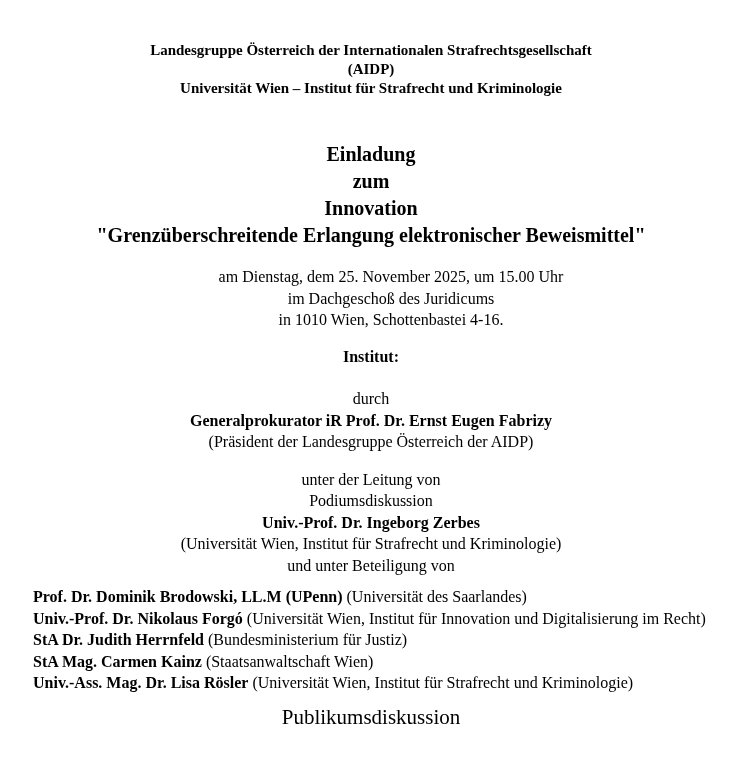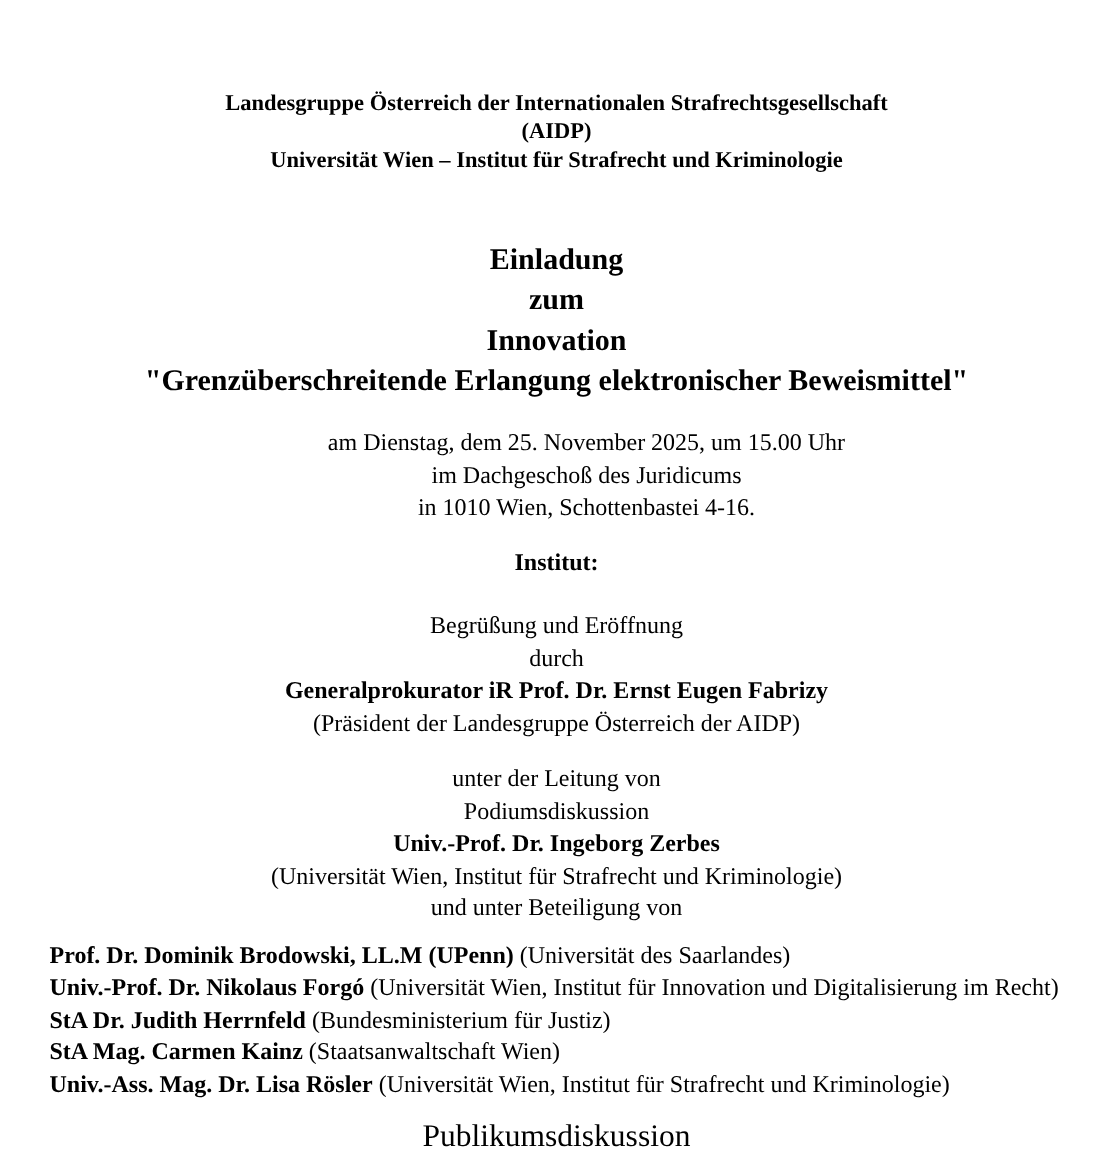--- a/index.html
+++ b/index.html
@@ -7,21 +7,21 @@
   body {
     width: 742px;
     height: 781px;
     overflow: hidden;
     font-family: "Liberation Serif", "DejaVu Serif", serif;
     color: #000000;
   }
   .page {
     width: 742px;
     height: 781px;
-    padding-top: 60px;
+    padding-top: 41px;
     background: #ffffff;
   }
   .center { text-align: center; }
 
   .org-header {
     font-size: 15px;
     font-weight: bold;
     line-height: 19px;
   }
   .doc-title {
@@ -87,21 +87,20 @@
 
   <div class="event-details center">
     <div>am Dienstag, dem 25. November 2025, um 15.00 Uhr</div>
     <div>im Dachgeschoß des Juridicums</div>
     <div>in 1010 Wien, Schottenbastei 4-16.</div>
   </div>
 
   <div class="program-heading center">Institut:</div>
 
   <div class="opening-block center">
-    <div>Begrüßung und Eröffnung</div>
     <div>durch</div>
     <div class="b">Generalprokurator iR Prof. Dr. Ernst Eugen Fabrizy</div>
     <div>(Präsident der Landesgruppe Österreich der AIDP)</div>
   </div>
 
   <div class="panel-block center">
     <div>unter der Leitung von</div>
     <div>Podiumsdiskussion</div>
     <div class="b">Univ.-Prof. Dr. Ingeborg Zerbes</div>
     <div>(Universität Wien, Institut für Strafrecht und Kriminologie)</div>

